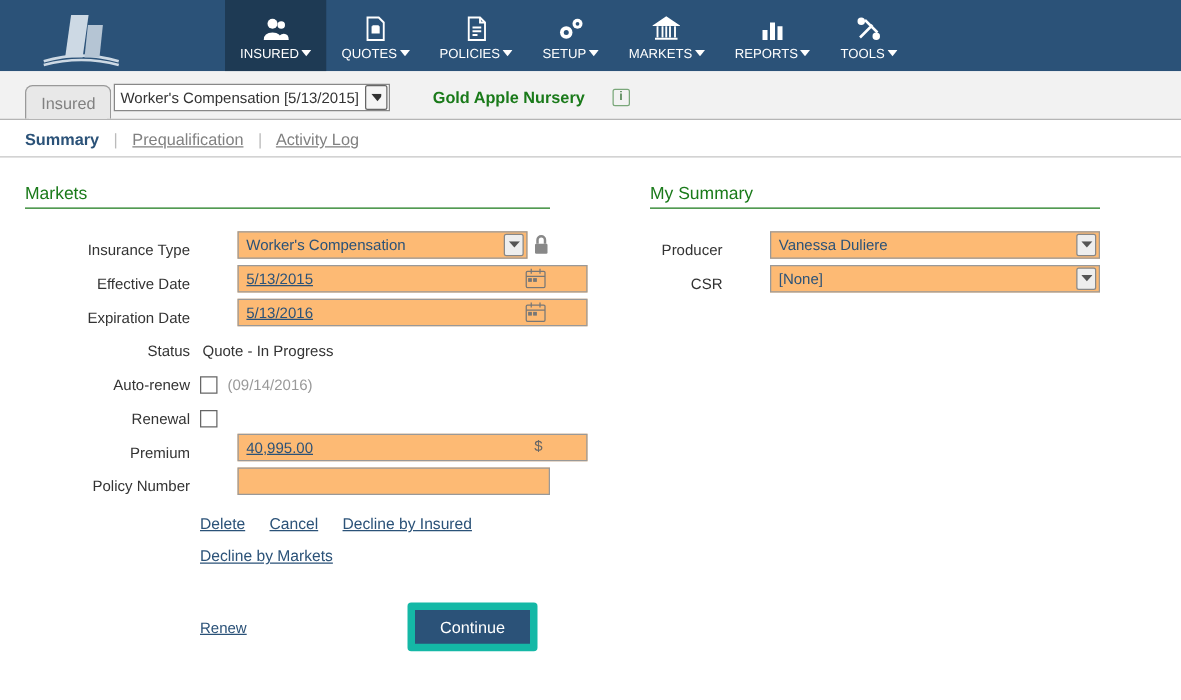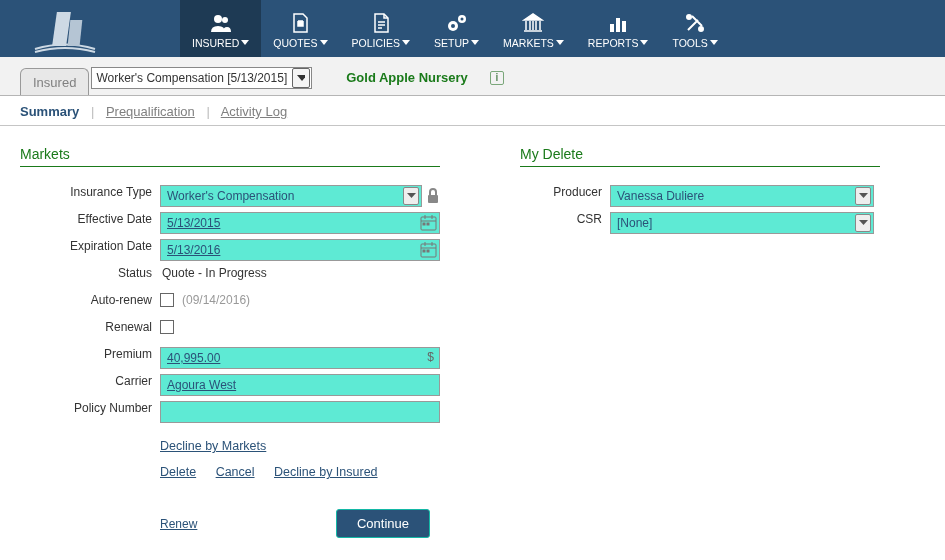--- a/index.html
+++ b/index.html
@@ -35,25 +35,25 @@
     .sep { color:#bbb; margin: 0 8px; }
 
     
     .content { display:flex; padding: 20px 20px; gap: 80px; }
     .col { flex:0 0 auto; }
     .col.policy { width: 420px; }
     .col.company { width: 360px; }
 
     .section-title { color:#1a7a1a; font-size:14px; padding-bottom:4px; border-bottom:1px solid #1a7a1a; margin-bottom:18px;}
 
-    .form-row { display:flex; align-items:flex-start; margin-bottom:5px; min-height:22px;}
+    .form-row { display:flex; align-items:flex-end; margin-bottom:5px; min-height:22px;}
     .form-label { width: 140px; text-align:right; padding-right:8px; color:#333; font-size:12px;}
     .form-control { flex:1; display:flex; align-items:center; gap:4px;}
 
-    .input, .select { border:1px solid #999; height:22px; padding:2px 6px; font-size:12px; background:#5eead4; color:#2b5278; }
+    .input, .select { border:1px solid #999; height:22px; padding:2px 6px; font-size:12px; background:#fdba74; color:#2b5278;margin-left:30px; }
     .select { display:flex; align-items:center; justify-content:space-between; cursor:pointer; padding-right:2px;}
     .select .sel-btn { width:16px; height:18px; background:#eee; border:1px solid #888; border-radius:2px; display:flex; align-items:center; justify-content:center;}
     .input { width:100%;text-decoration:underline; }
 
     .date-wrap { position:relative; flex:1;}
     .date-wrap .input { width:100%; padding-right:24px;}
     .cal-icon { position:absolute; right:3px; top:2px; width:17px; height:17px; cursor:pointer;}
 
     .lock-icon { width:14px; height:16px; color:#888;}
     .currency-wrap { position:relative; flex:1;}
@@ -61,21 +61,21 @@
     .currency-sym { position:absolute; right:6px; top:3px; color:#666;}
 
     .static-val { color:#333; padding-left:2px;}
     .checkbox { width:14px; height:14px; border:1px solid #666; background:#fff; cursor:pointer;}
     .dim { color:#999; margin-left:4px;}
 
     .actions { margin-left:140px; margin-top:16px; font-size:12.5px;}
     .actions a { color:#2b5278; text-decoration:underline; cursor:pointer; margin-right:16px; display:inline-block;}
     .actions-row { margin-bottom:12px;}
     .bottom-row { margin-left:140px; margin-top:30px; display:flex; align-items:center; justify-content:space-between; width:270px;}
-    .btn-primary { background:#2b5278; color:#fff; border:1px solid #14b8a6; padding:6px 20px; border-radius:3px; font-size:13px; cursor:pointer;}
+    .btn-primary { background:#2b5278; color:#fff; border:6px solid #14b8a6; padding:6px 20px; border-radius:3px; font-size:13px; cursor:pointer;}
     .link { color:#2b5278; text-decoration:underline; cursor:pointer;}
 
     .company .form-label { width:90px;}
     .company .select { width:264px;}
 
     .chevron-down { display:inline-block; }
     .chevron-down svg { display:block;}
   </style>
 </head>
 <body>
@@ -321,53 +321,47 @@
     <div class="form-row">
       <div class="form-label">Premium</div>
       <div class="form-control">
         <div class="currency-wrap">
           <input class="input" value="40,995.00" style="">
           <span class="currency-sym">$</span>
         </div>
       </div>
     </div>
 
-    <div class="form-row">
-      <div class="form-label">Carrier</div>
-      <div class="form-control">
-          <input class="input" value="Agoura West" style="">
-        </div>
-    </div>
 
     <div class="form-row">
       <div class="form-label">Policy Number</div>
       <div class="form-control">
           <input class="input" value="" style="">
         </div>
     </div>
 
     <div class="actions">
-      <div class="actions-row">
-        <a>Decline by Markets</a>
-      </div>
       <div class="actions-row">
         <a>Delete</a>
         <a>Cancel</a>
         <a>Decline by Insured</a>
       </div>
+      <div class="actions-row">
+        <a>Decline by Markets</a>
+      </div>
     </div>
 
     <div class="bottom-row">
       <a class="link">Renew</a>
       <button class="btn-primary">Continue</button>
     </div>
   </div>
 
   <div class="col company">
-    <div class="section-title">My Delete</div>
+    <div class="section-title">My Summary</div>
 
     <div class="form-row">
       <div class="form-label">Producer</div>
       <div class="form-control">
         <div class="select">
           <span>Vanessa Duliere</span>
           <span class="sel-btn">
               <svg width="9" height="6">
                 <path d="M0 0 L4.5 5 L9 0 Z" fill="#555"></path>
               </svg>

